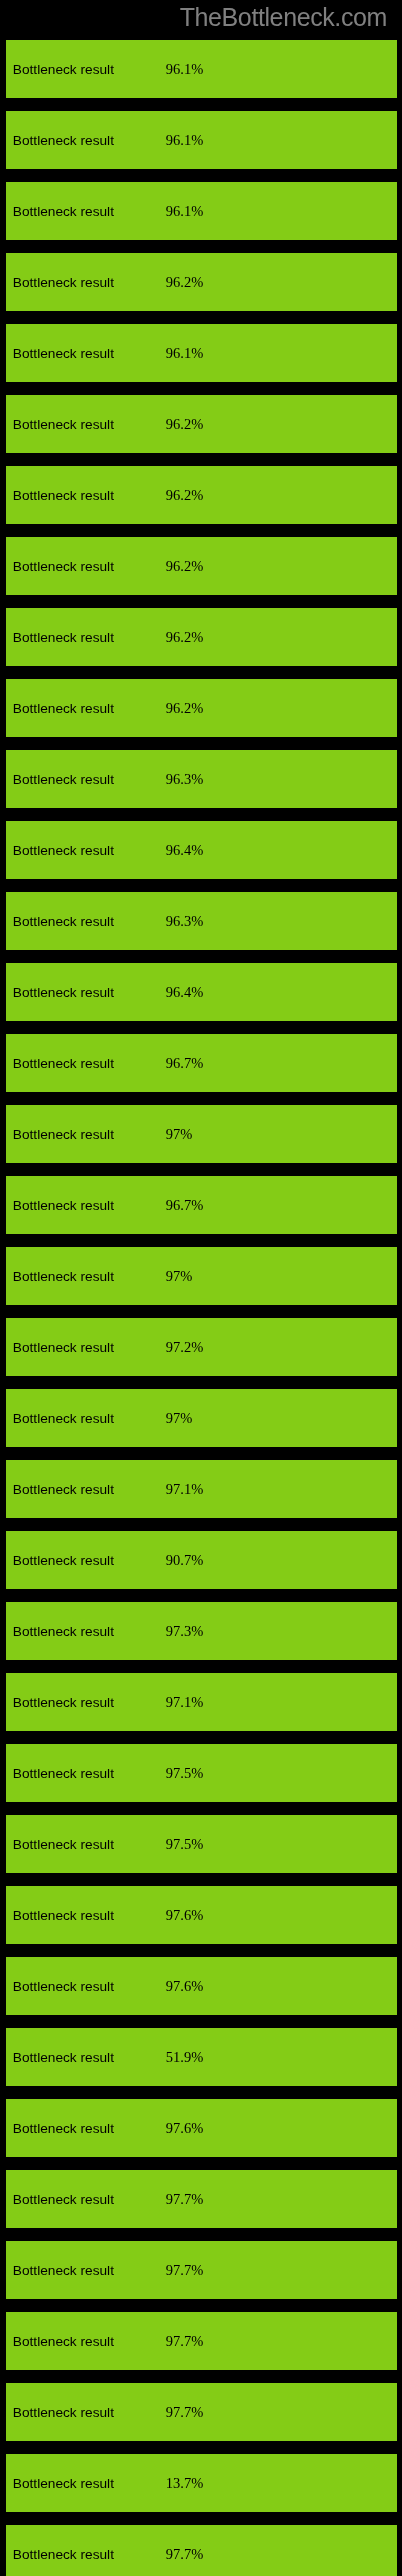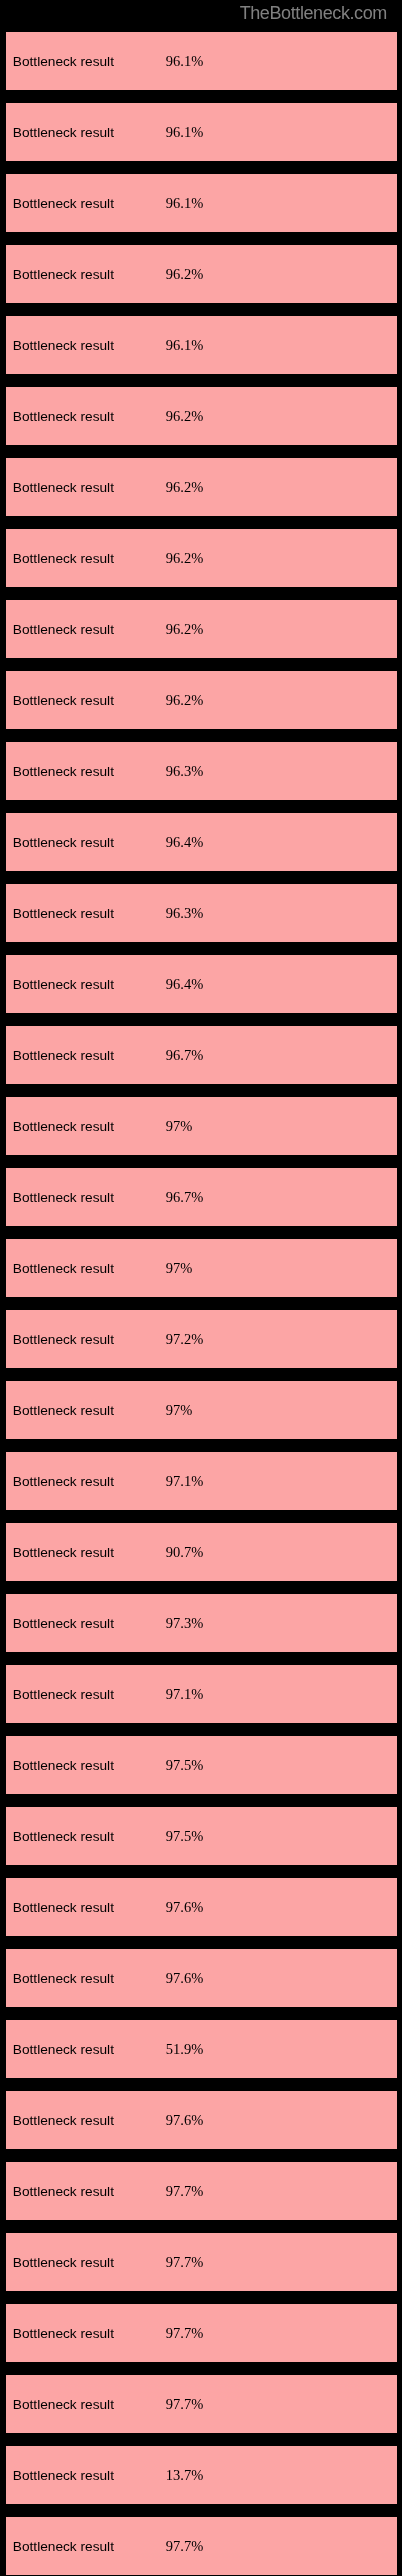--- a/index.html
+++ b/index.html
@@ -13,34 +13,34 @@
       font-family: Arial, Helvetica, sans-serif;
       padding: 0;
     }
     .container {
       width: 100%;
       padding: 0 6.4px;
     }
     .header {
       text-align: right;
       color: #808080;
-      font-size: 18px;
+      font-size: 25px;
       font-weight: normal;
       padding: 3.2px 9.7px 8px 0;
       letter-spacing: -0.4px;
     }
     .bars-area {
       width: 100%;
     }
     .bar-wrapper {
       width: 100%;
       margin-bottom: 13px;
     }
     .bar {
-      background-color: #fca5a5;
+      background-color: #84cc16;
       height: 58px;
       display: flex;
       align-items: center;
       padding-left: 6.4px;
       width: 100%;
     }
     .bar-label {
       color: #000000;
       font-size: 13.7px;
       font-weight: normal;

